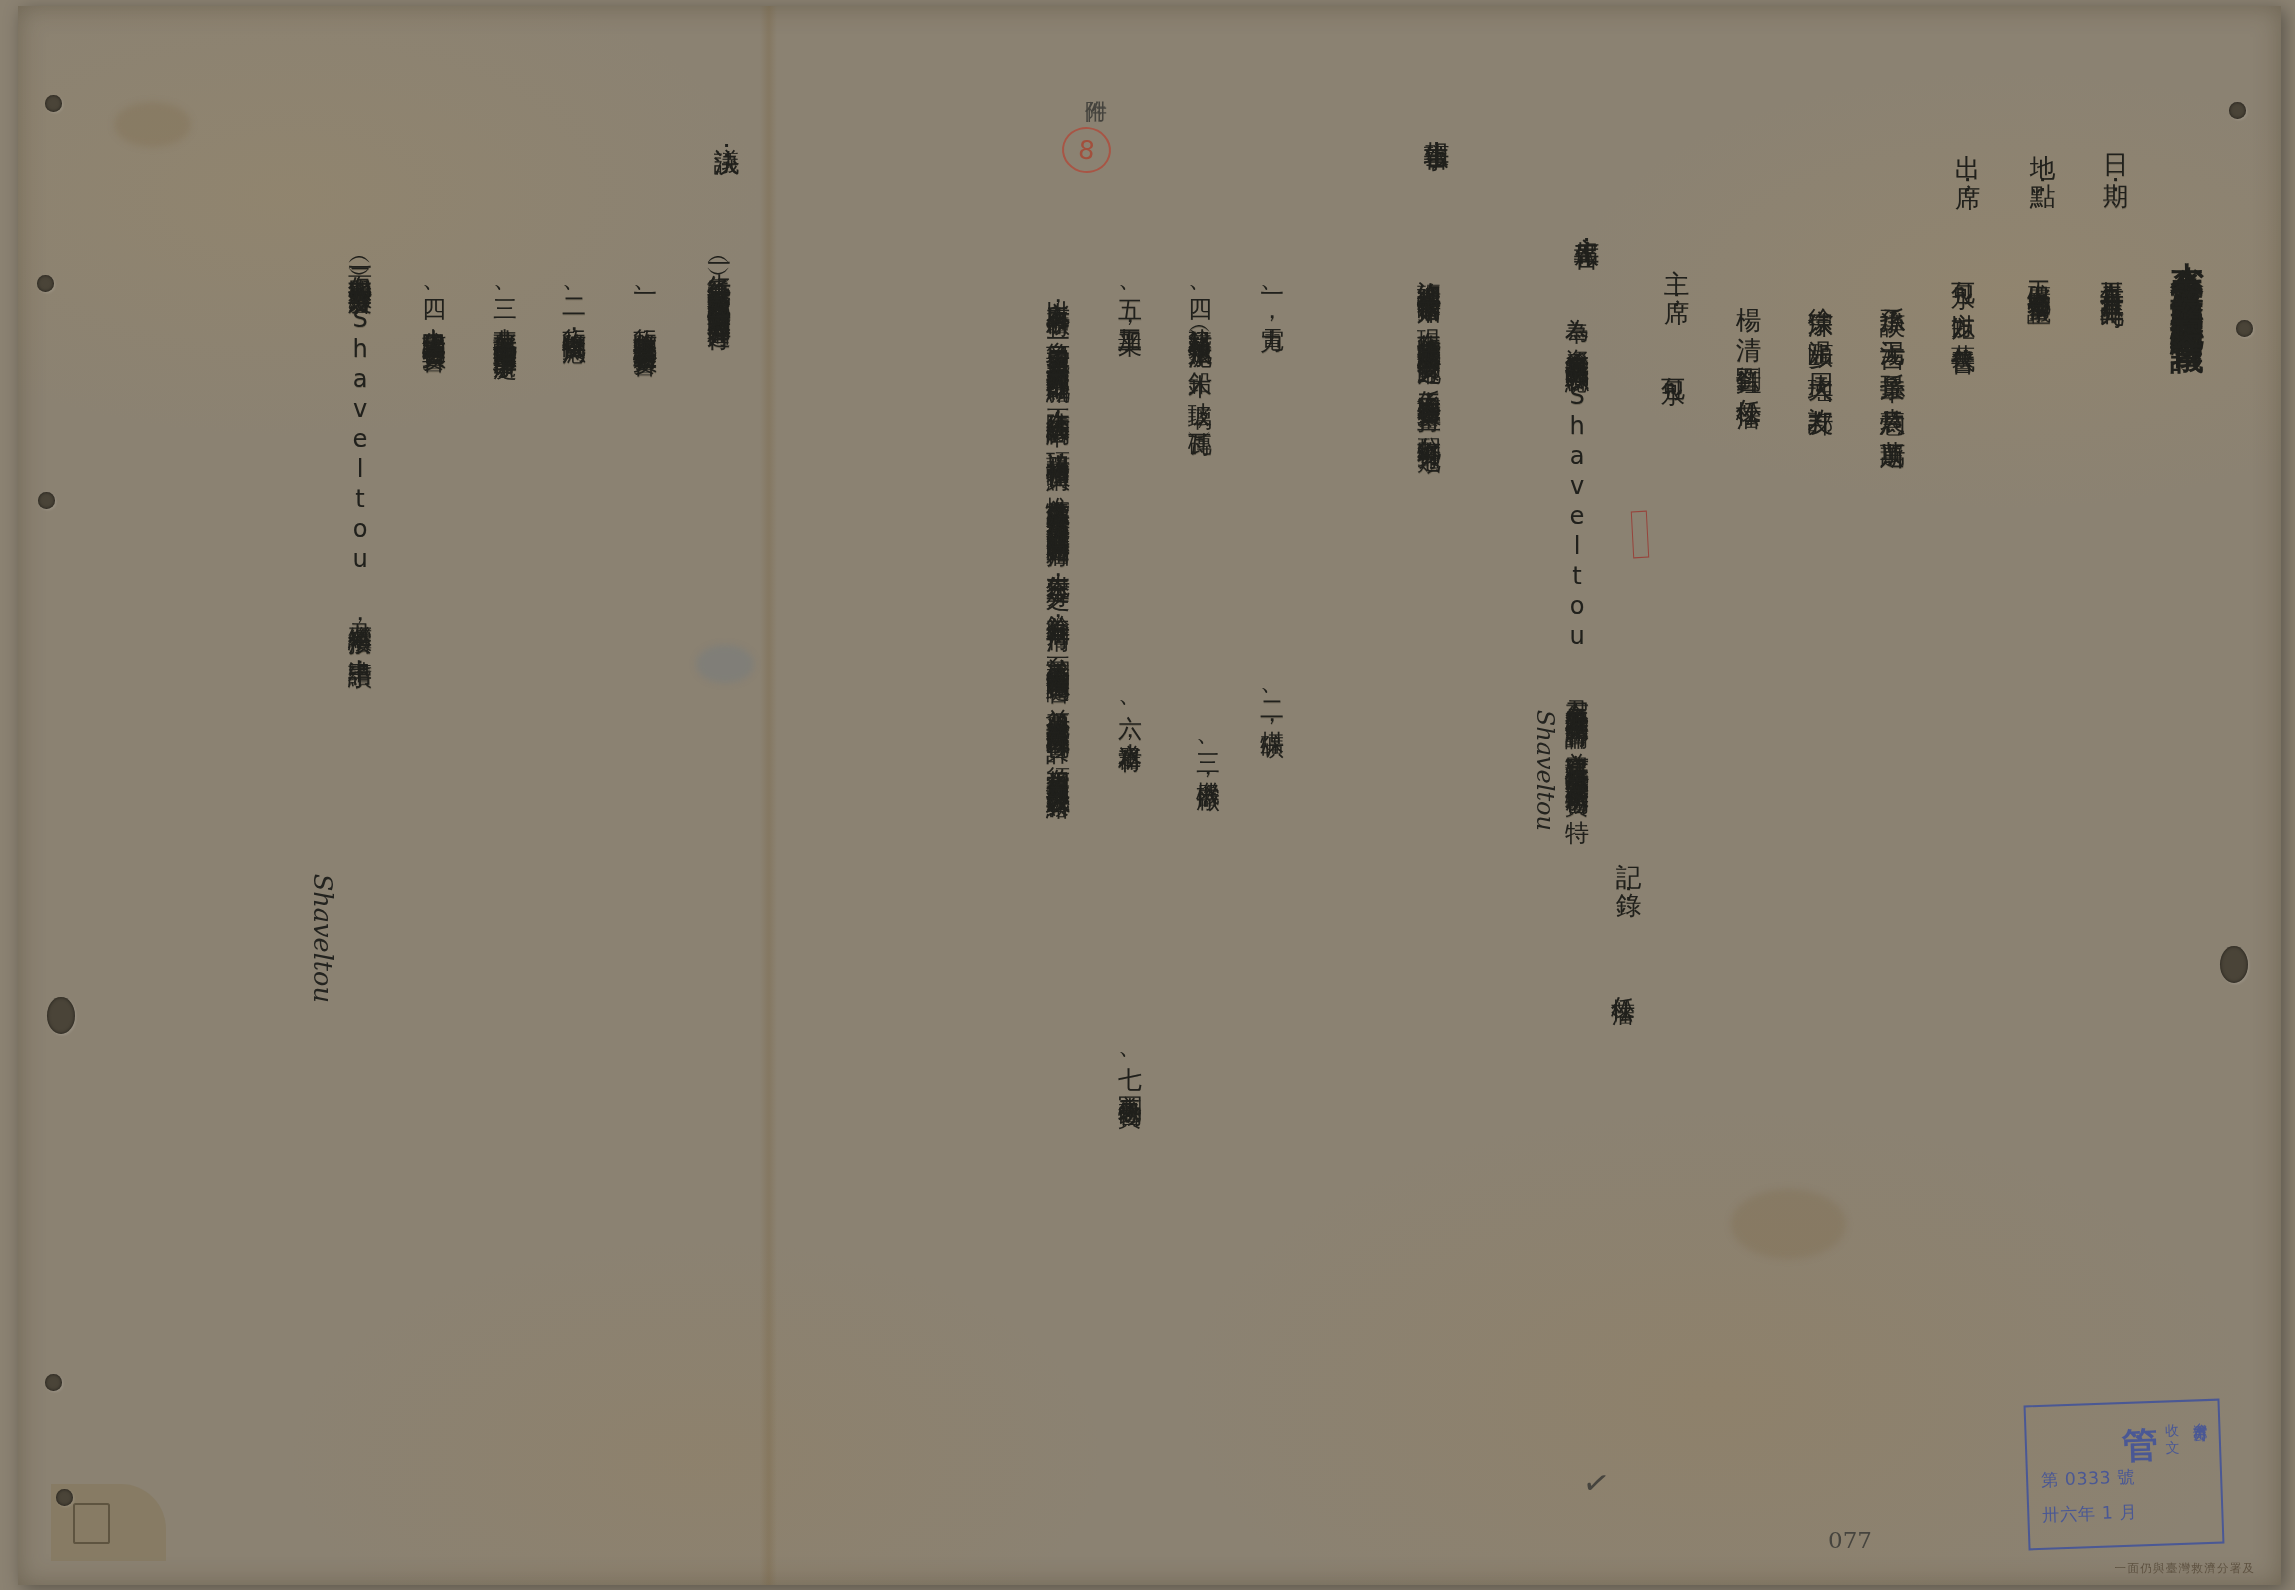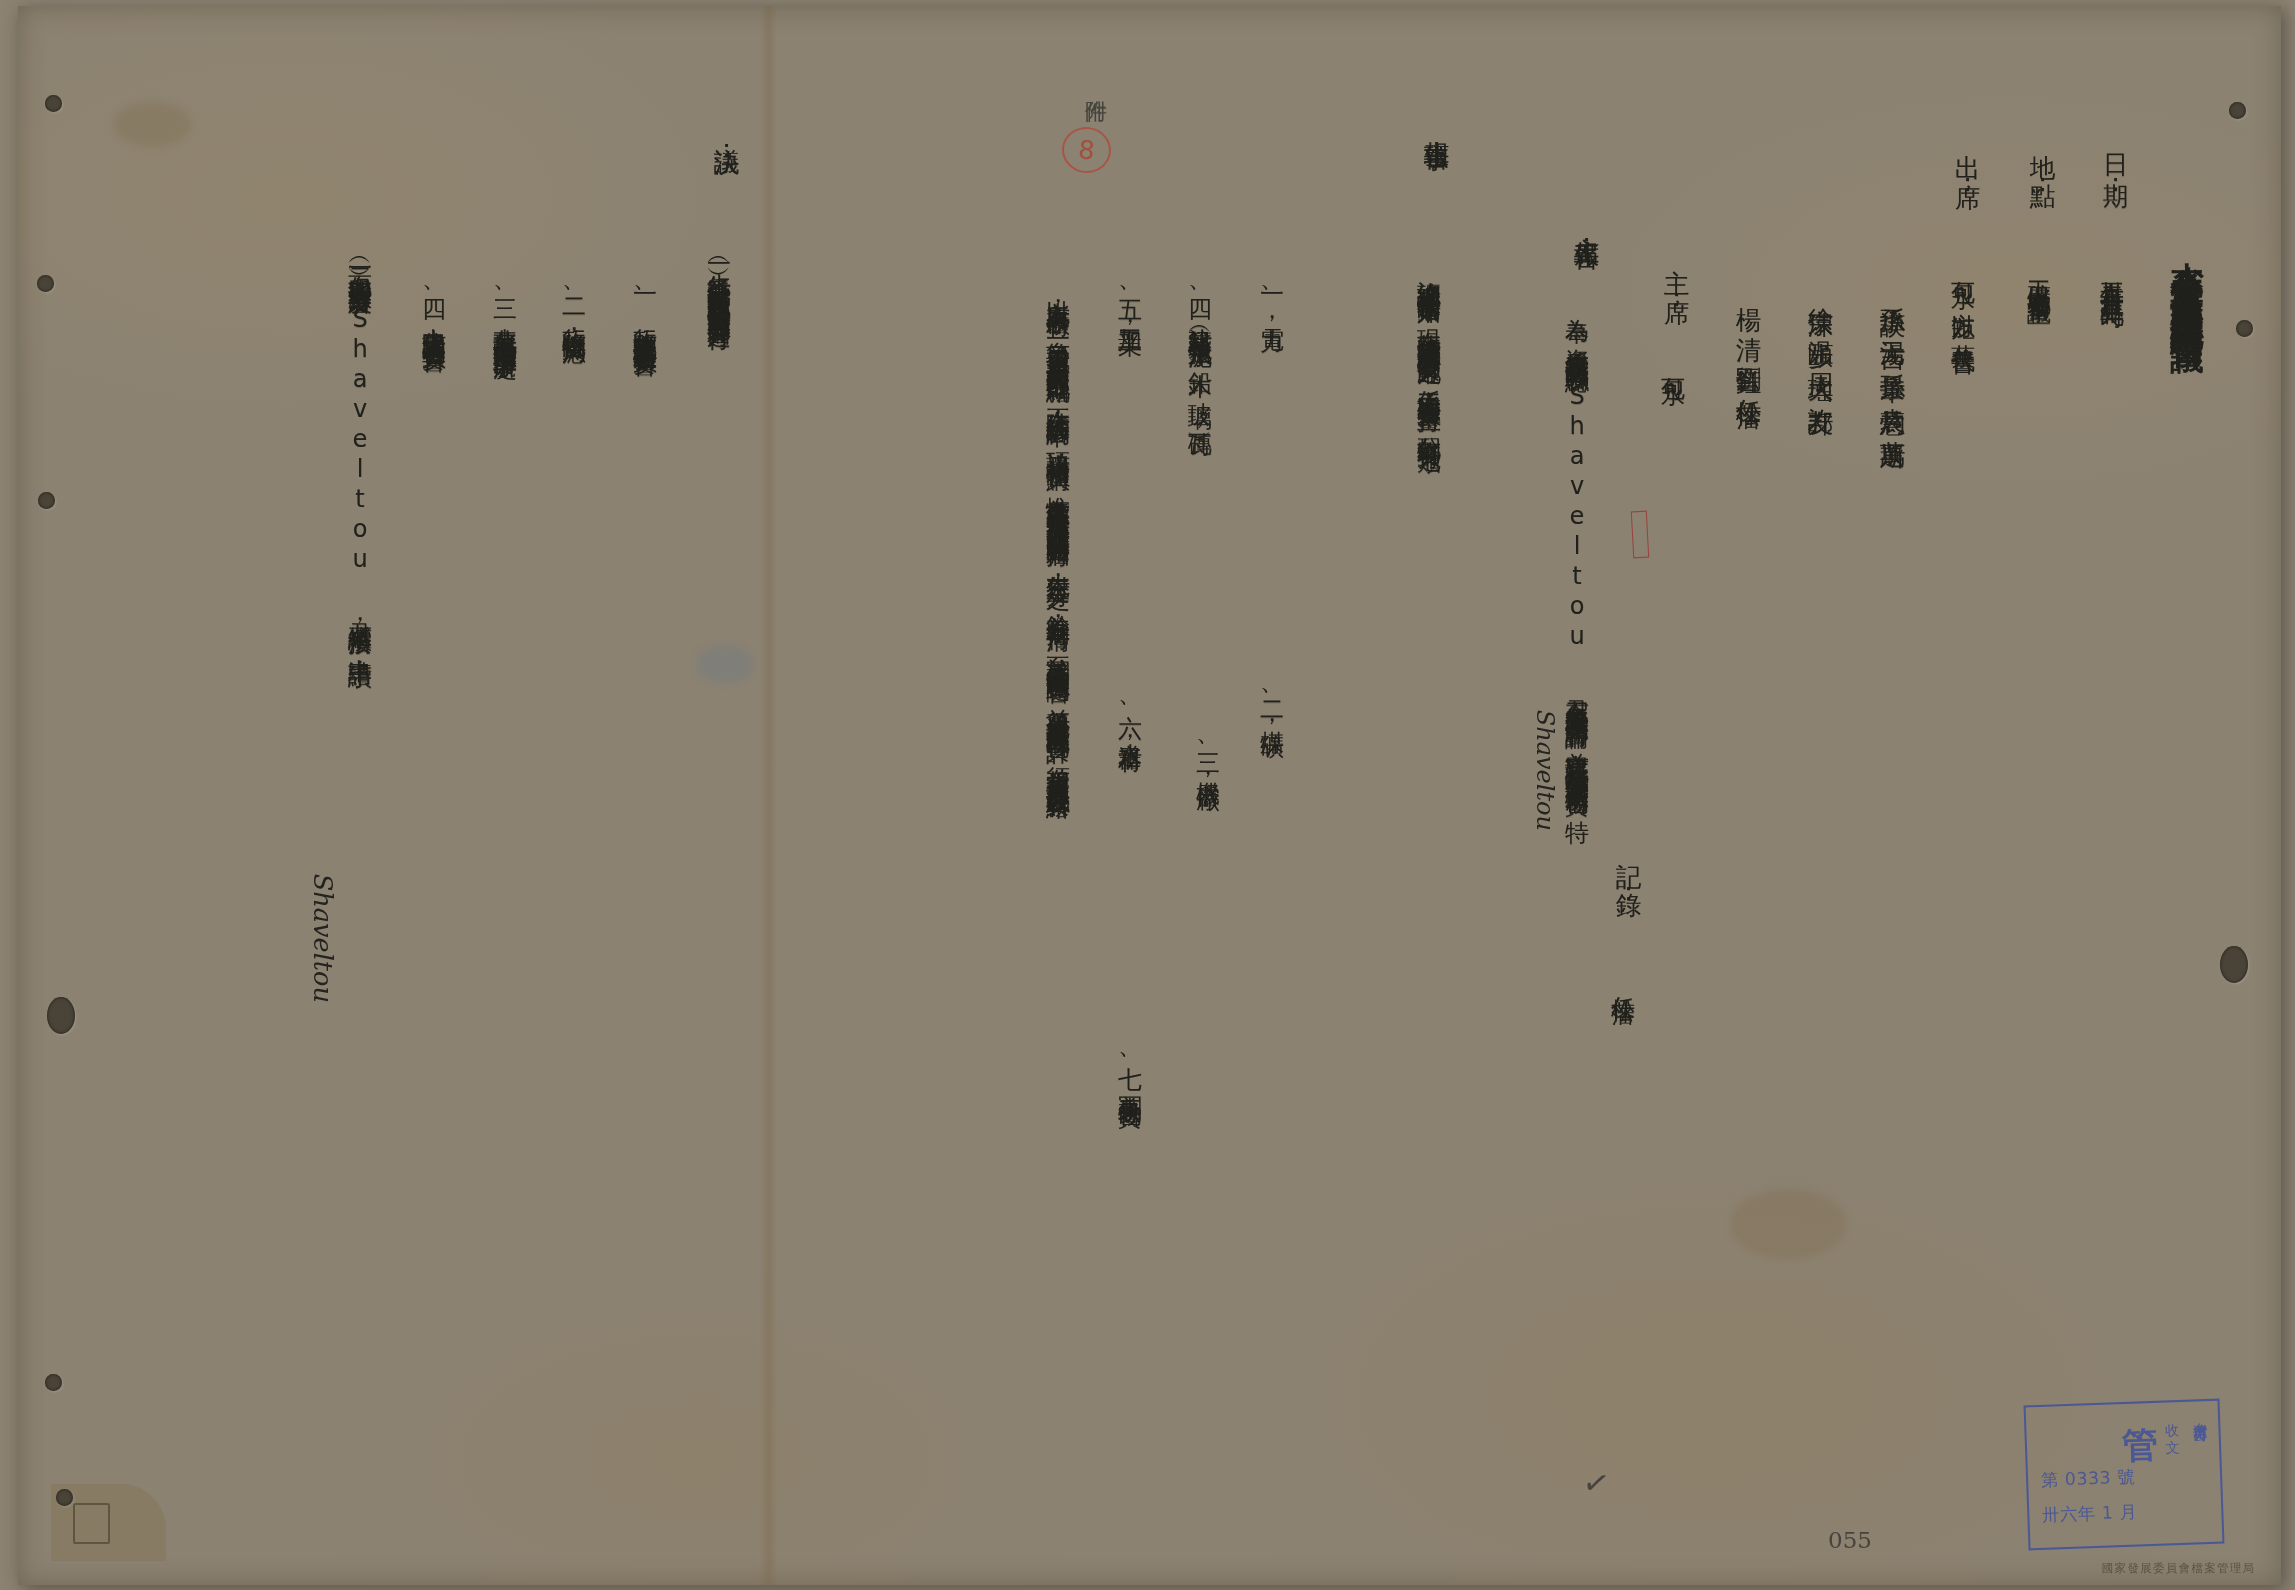--- a/index.html
+++ b/index.html
@@ -233,35 +233,35 @@
     <div class="vcol t-body" style="right:1909px; top:243px; height:1125px;">（二）一面仍與臺灣救濟分署及 Shaveltou 君繼續接洽，申請手續：</div>
 
     <div class="t-latin" style="position:absolute; right:1943px; top:997px; font-size:25.6px; color:#23231f; transform:rotate(90deg); transform-origin:right top;">Shaveltou</div>
 
     <div class="pencil" style="right:1170px; top:77px; font-size:22px; writing-mode:vertical-rl; text-orientation:upright;">附件</div>
 
     <div class="circle-mark" style="right:1170px; top:121px; width:45px; height:42px;">8</div>
 
     <div class="stamp-red" style="right:633px; top:505px; width:14px; height:45px; border-width:1.9px;"></div>
 
-    <div class="pencil" style="right:409px; bottom:32px; font-size:23px;">055</div>
+    <div class="pencil" style="right:409px; bottom:32px; font-size:23px;">077</div>
 
     <div class="pencil" style="right:671px; bottom:83px; font-size:32px; transform:rotate(10deg);">✓</div>
 
     <div class="archive-stamp">
       <div class="as-row" style="right:9px; top:10.2px;">台灣電力公司</div>
       <div class="as-row" style="right:37px; top:10.2px;">收　文</div>
       <div class="as-num">第 0333 號</div>
       <div class="as-num" style="top:96px;">卅六年 1 月</div>
       <div class="as-big">管</div>
     </div>
 
     <div class="corner-tab"></div>
 
-    <div class="footer-strip">國家發展委員會檔案管理局</div>
+    <div class="footer-strip">一面仍與臺灣救濟分署及</div>
 
   </div>
 
   <div class="hole small" style="left:45px; top:95px;"></div>
   <div class="hole small" style="left:37px; top:275px;"></div>
   <div class="hole small" style="left:38px; top:492px;"></div>
   <div class="hole big" style="left:47px; top:997px;"></div>
   <div class="hole small" style="left:45px; top:1374px;"></div>
   <div class="hole small" style="left:56px; top:1489px;"></div>
 

